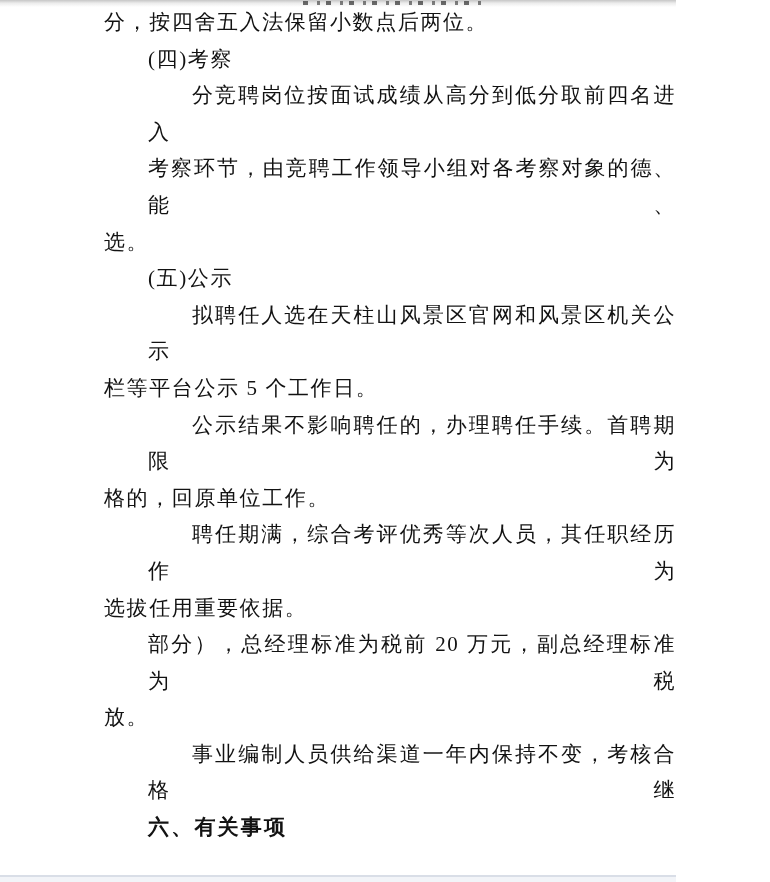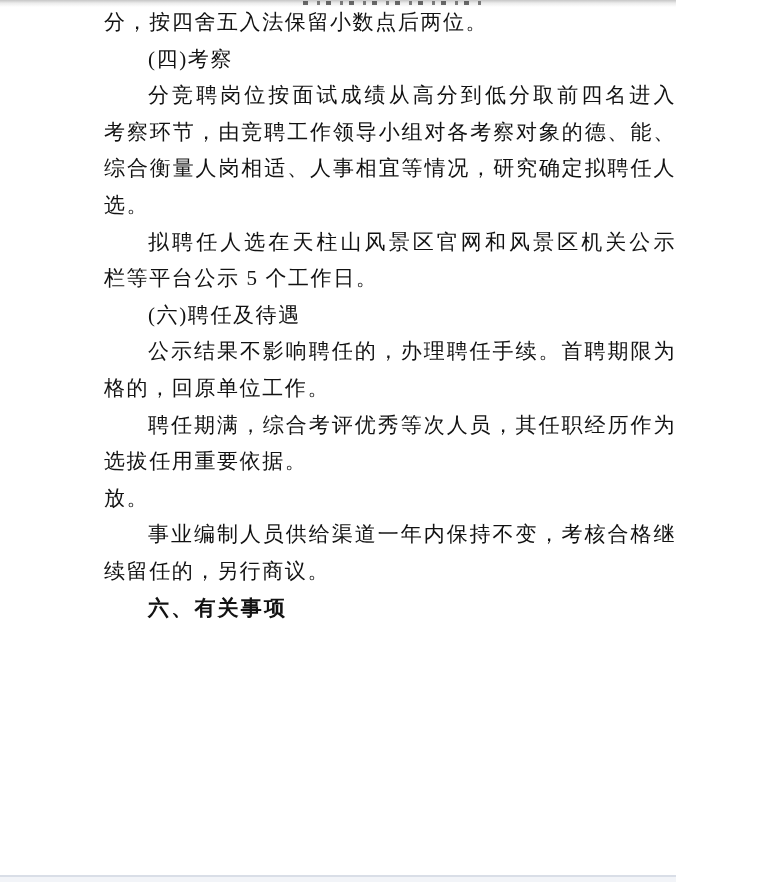--- a/index.html
+++ b/index.html
@@ -49,20 +49,21 @@
   .line {
     text-align: left;
   }
   .line.indent {
     text-indent: 44px;
   }
   .line.justify {
     text-align: justify;
     text-align-last: justify;
     text-justify: inter-character;
+    margin-left: 44px;
   }
   .line.bold {
     font-weight: 700;
     font-family: Liberation Serif, serif;
     letter-spacing: 2.2px;
   }
   
   .bottom-divider {
     position: absolute;
     left: 0; right: 0;
@@ -84,30 +85,29 @@
 <div class="page">
   <div class="top-shadow">
     <div class="fragments"></div>
   </div>
 
   <div class="content">
       <div class="line">分，按四舍五入法保留小数点后两位。</div>
       <div class="line indent">(四)考察</div>
       <div class="line indent justify">分竞聘岗位按面试成绩从高分到低分取前四名进入</div>
       <div class="line justify">考察环节，由竞聘工作领导小组对各考察对象的德、能、</div>
-      <div class="line justify">综合衡量人岗相适、人事相宜等情况，研究确定拟聘任人</div>
       <div class="line">选。</div>
+      <div class="line indent">(五)公示</div>
       <div class="line indent justify">拟聘任人选在天柱山风景区官网和风景区机关公示</div>
       <div class="line">栏等平台公示 5 个工作日。</div>
-      <div class="line indent">(六)聘任及待遇</div>
       <div class="line indent justify">公示结果不影响聘任的，办理聘任手续。首聘期限为</div>
       <div class="line">格的，回原单位工作。</div>
       <div class="line indent justify">聘任期满，综合考评优秀等次人员，其任职经历作为</div>
       <div class="line">选拔任用重要依据。</div>
+      <div class="line justify">部分），总经理标准为税前 20 万元，副总经理标准为税</div>
       <div class="line">放。</div>
       <div class="line indent justify">事业编制人员供给渠道一年内保持不变，考核合格继</div>
-      <div class="line">续留任的，另行商议。</div>
       <div class="line indent bold">六、有关事项</div>
     </div>
 
   <div class="bottom-divider"></div>
   <div class="bottom-gap"></div>
 </div>
 
 </body></html>

